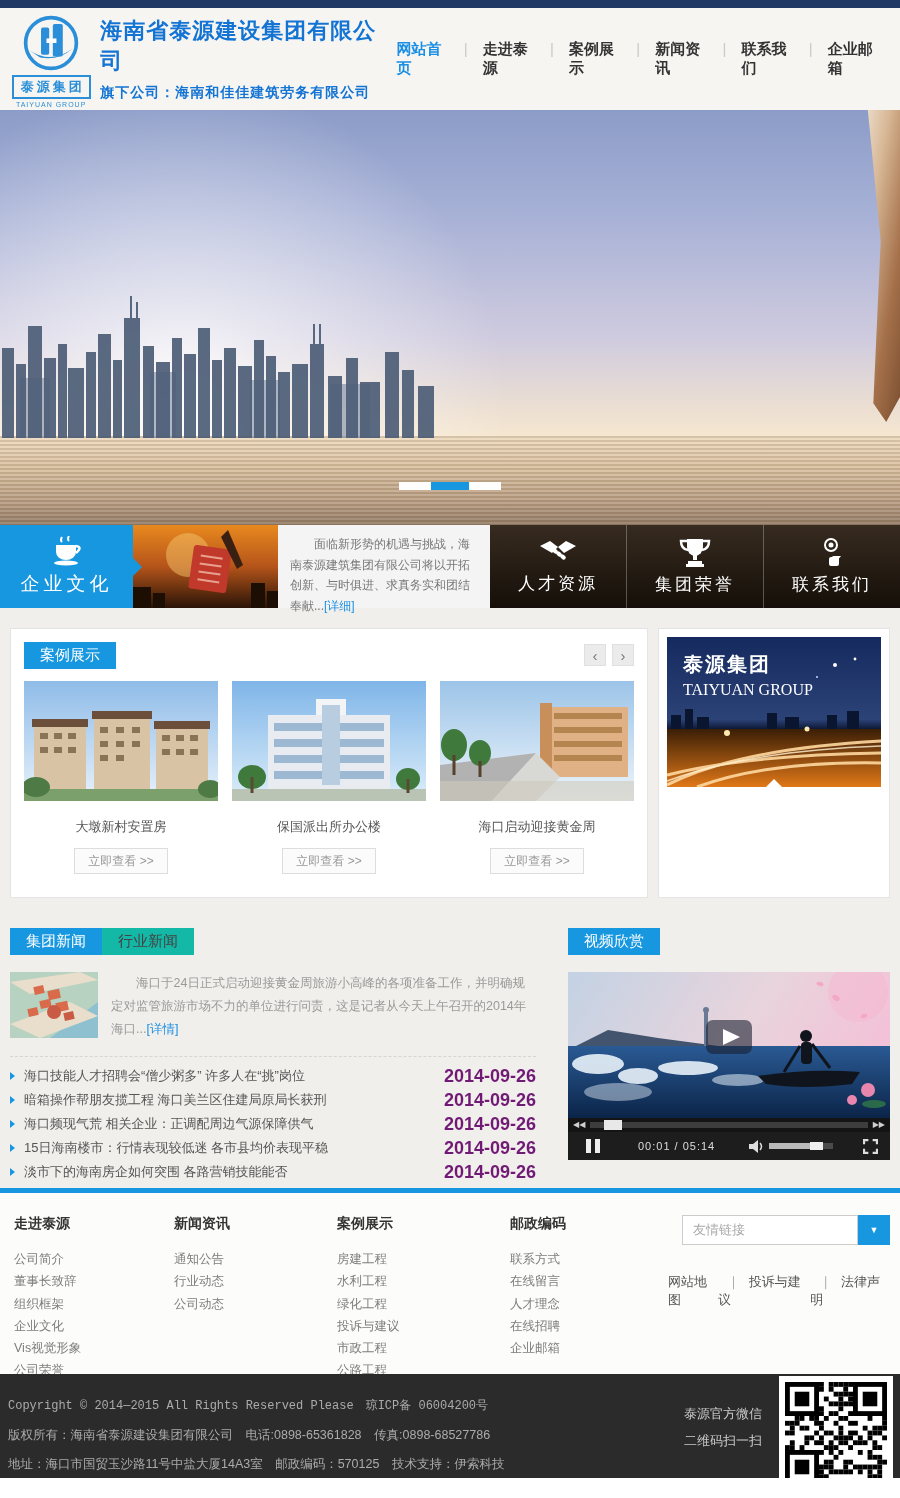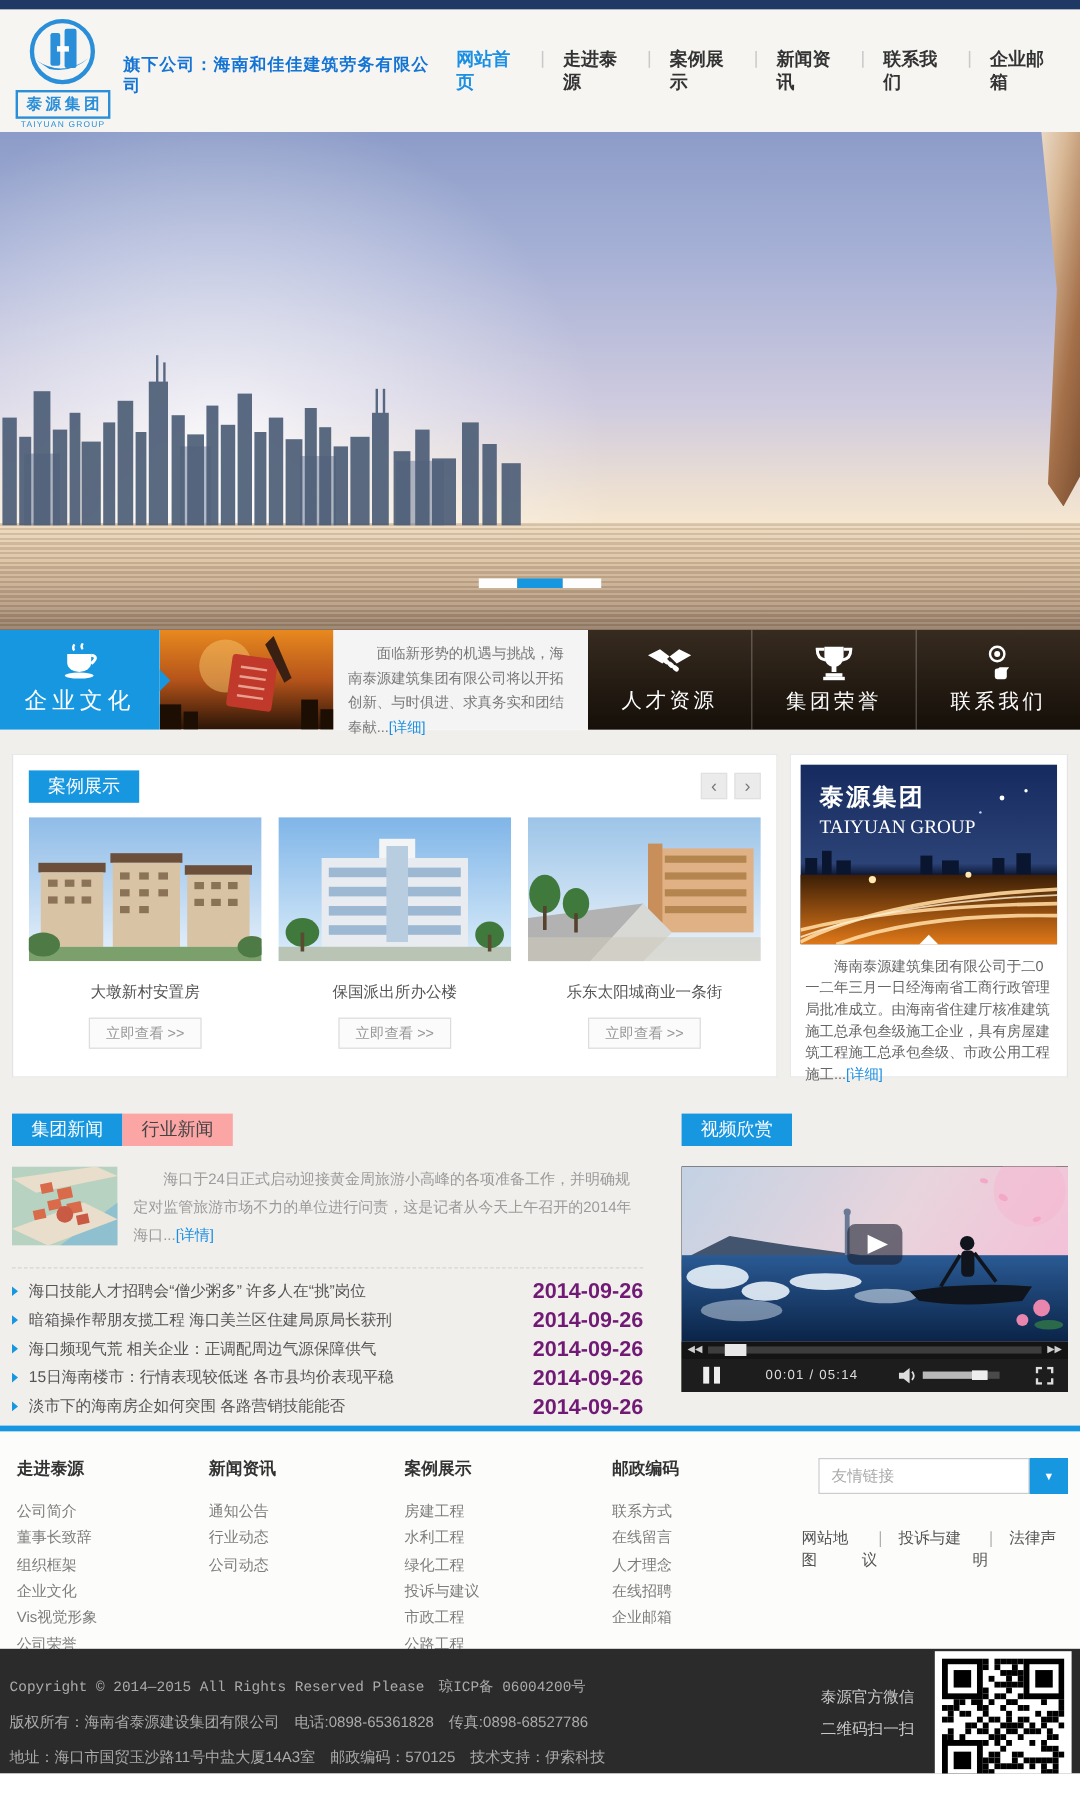--- a/index.html
+++ b/index.html
@@ -76,21 +76,21 @@
   .about-en { position:absolute; left:16px; top:44px; color:#fff; font-size:16px; font-family:"Liberation Serif","DejaVu Serif",serif; }
   .about-text { font-size:12px; color:#666; line-height:18px; padding:9px 4px 0; }
   .about-text .ind { text-indent:2em; }
   .about-text a { color:#1a8fe3; }
 
   .row2 { display:flex; gap:32px; margin-top:30px; }
   .news { width:538px; }
   .tabs { display:flex; }
   .tab { font-size:15px; padding:4px 16px; }
   .tab.active { background:#1797e0; color:#fff; }
-  .tab.inactive { background:#fca5a5; color:#444; }
+  .tab.inactive { background:#14b8a6; color:#444; }
   .featured { display:flex; gap:13px; margin-top:17px; }
   .featured svg { flex:none; display:block; width:88px; height:66px; }
   .featured-title { font-size:15px; color:#4a4a4a; font-weight:bold; margin:1px 0 10px; }
   .featured-excerpt { font-size:12.5px; color:#9a9a9a; line-height:1.85; text-indent:2em; }
   .featured-excerpt a { color:#1a8fe3; }
   .dash { border-bottom:1px dashed #d5d5d5; margin:15px 0 7px; }
   .news-list { }
   .news-row { display:flex; align-items:center; height:24px; font-size:13px; color:#555; }
   .bullet { width:0; height:0; border-top:4px solid transparent; border-bottom:4px solid transparent; border-left:5px solid #1797e0; margin-right:9px; }
   .news-row .date { margin-left:auto; color:#701a75; font-size:18px;font-weight:bold; }
@@ -149,20 +149,21 @@
       <circle cx="32" cy="32" r="28" fill="none" stroke="#2a8fd8" stroke-width="4"></circle>
       <path d="M8 40 Q32 56 56 38 Q40 52 20 48 Z" fill="#2a8fd8"></path>
       <rect x="21" y="15" width="9" height="30" rx="2" fill="#2a8fd8"></rect>
       <rect x="34" y="11" width="11" height="36" rx="2" fill="#2a8fd8"></rect>
       <rect x="27" y="27" width="11" height="5" fill="#fff"></rect>
     </svg>
     <div class="logo-cn">泰源集团</div>
     <div class="logo-en">TAIYUAN GROUP</div>
   </div>
   <div class="titles">
+    <div class="title-main">海南省泰源建设集团有限公司</div>
     <div class="title-sub">旗下公司：海南和佳佳建筑劳务有限公司</div>
   </div>
   <div class="nav">
     <a class="nav-item active">网站首页</a>
     <a class="nav-item sep">走进泰源</a>
     <a class="nav-item sep">案例展示</a>
     <a class="nav-item sep">新闻资讯</a>
     <a class="nav-item sep">联系我们</a>
     <a class="nav-item sep">企业邮箱</a>
   </div>
@@ -408,21 +409,21 @@
             <polygon points="52,120 96,72 120,96 96,120" fill="#d8d8d4"></polygon>
             <rect x="0" y="100" width="194" height="20" fill="#cfc9bc" opacity="0.6"></rect>
             <g fill="#3f7a3c">
                 <ellipse cx="14" cy="64" rx="13" ry="16"></ellipse>
                 <ellipse cx="40" cy="72" rx="11" ry="13"></ellipse>
               </g>
             <g stroke="#55412c" stroke-width="3">
                 <path d="M14 74 v20 M40 80 v16"></path>
               </g>
           </svg>
-          <div class="name">乐东太阳城商业一条街</div>
+          <div class="name">海口启动迎接黄金周</div>
           <a class="view-btn">立即查看 &gt;&gt;</a>
         </div>
       </div>
     </div>
 
     <div class="panel panel-about">
       <div class="about-img">
         <svg viewBox="0 0 214 150">
           <defs>
             <linearGradient id="night" x1="0" y1="0" x2="0" y2="1">
@@ -456,23 +457,20 @@
               <path d="M30 150 Q100 124 214 126"></path>
           </g>
           <g stroke="#fff4d8" stroke-width="1.5" fill="none" opacity="0.8">
               <path d="M0 144 Q80 114 214 109"></path>
             </g>
           <circle cx="60" cy="96" r="3" fill="#ffe9b0"></circle>
             <circle cx="140" cy="92" r="2.5" fill="#ffe9b0"></circle>
         </svg>
         <div class="about-title">泰源集团</div>
         <div class="about-en">TAIYUAN GROUP</div>
-      </div>
-      <div class="about-text">
-        <div class="ind"><span>海南泰源建筑集团有限公司于二0一二年三月一日经海南省工商行政管理局批准成立。由海南省住建厅核准建筑施工总承包叁级施工企业，具有房屋建筑工程施工总承包叁级、市政公用工程施工...</span><a>[详细]</a></div>
       </div>
     </div>
   </div>
 
   <div class="row2">
     <div class="news">
       <div class="tabs">
         <a class="tab active">集团新闻</a>
         <a class="tab inactive">行业新闻</a>
       </div>

